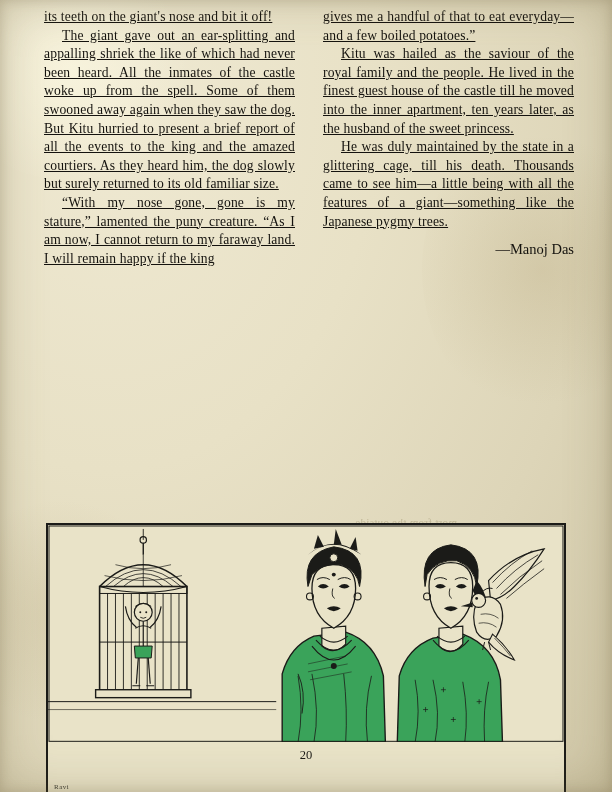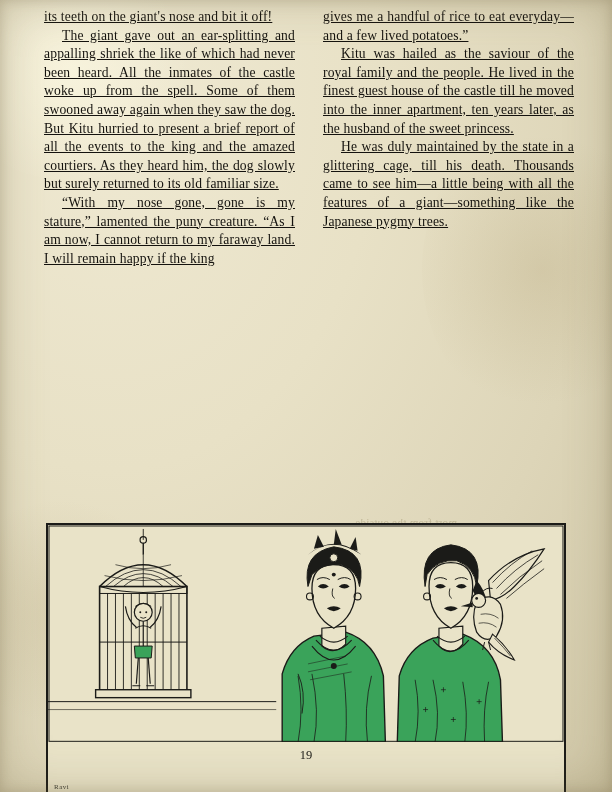--- a/index.html
+++ b/index.html
@@ -129,23 +129,24 @@
   <div class="content">
     <div class="columns">
 
       <div class="col">
         <p class="noindent">its teeth on the giant's nose and bit it off!</p>
         <p>The giant gave out an ear-splitting and appalling shriek the like of which had never been heard. All the inmates of the castle woke up from the spell. Some of them swooned away again when they saw the dog. But Kitu hurried to present a brief report of all the events to the king and the amazed courtiers. As they heard him, the dog slowly but surely returned to its old familiar size.</p>
         <p>“With my nose gone, gone is my stature,” lamented the puny creature. “As I am now, I cannot return to my faraway land. I will remain happy if the king</p>
       </div>
 
       <div class="col">
-        <p class="noindent">gives me a handful of rice to eat everyday—and a few lived potatoes.”</p>
+        <p class="noindent">gives me a handful of that to eat everyday—and a few boiled potatoes.”</p>
         <p>Kitu was hailed as the saviour of the royal family and the people. He lived in the finest guest house of the castle till he moved into the inner apartment, ten years later, as the husband of the sweet princess.</p>
         <p>He was duly maintained by the state in a glittering cage, till his death. Thousands came to see him—a little being with all the features of a giant—something like the Japanese pygmy trees.</p>
+        <div class="byline">—Manoj Das</div>
       </div>
 
     </div>
   </div>
 
   <div class="illo-wrap">
     <svg class="illo" viewBox="0 0 520 219" preserveAspectRatio="none">
       <defs>
         <clipPath id="frameclip">
             <rect x="0" y="0" width="520" height="219"></rect>
@@ -327,16 +328,16 @@
 
           <path d="M440 118 L438 126 M444 118 L446 126" stroke="#1b1b18" stroke-width="1" fill="none"></path>
         </g>
 
         <rect x="1" y="1" width="518" height="217" fill="none" stroke="#1b1b18" stroke-width="1"></rect>
       </g>
     </svg>
     <div class="sig">Ravi</div>
   </div>
 
-  <div class="page-num">19</div>
+  <div class="page-num">20</div>
 
   <div class="edge-dark"></div>
 </div>
 
 </body></html>

